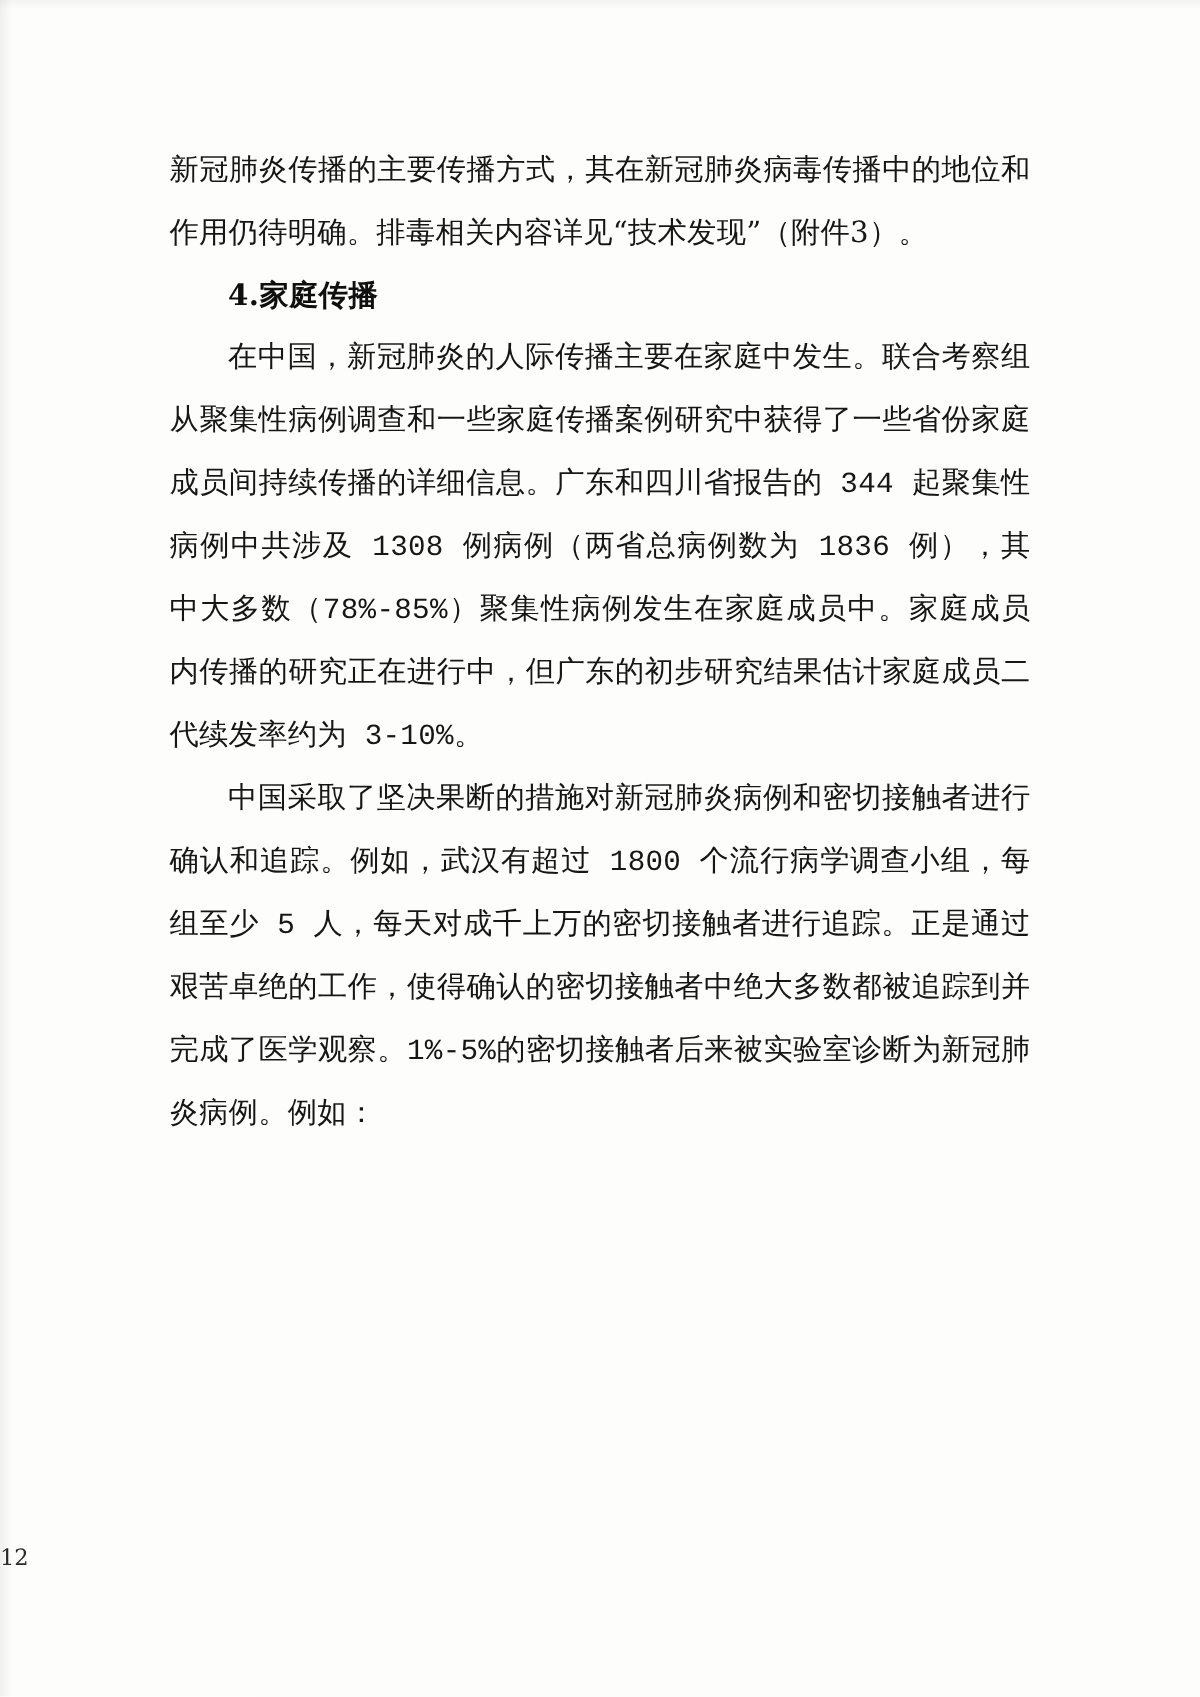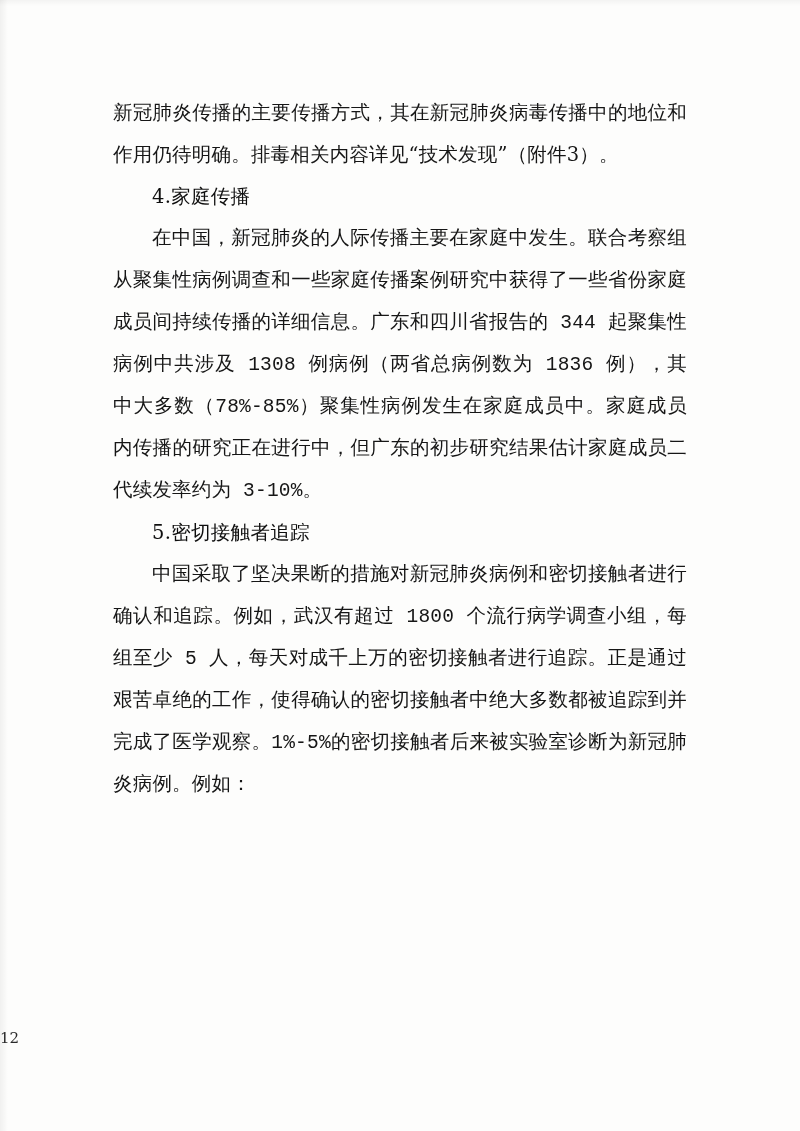--- a/index.html
+++ b/index.html
@@ -38,21 +38,21 @@
     color: #161616;
   }
   p.para.indent {
     text-indent: 39px;
     font-family: Liberation Mono, monospace;
   }
   p.heading {
     margin: 0;
     font-size: 19.5px;
     line-height: 42px;
-    font-weight: normal;
+    font-weight: bold;
     text-indent: 39px;
     color: #0f0f0f;
     letter-spacing: 0.3px;
   }
   .page-number {
     position: absolute;
     left: 0;
     top: 1029px;
     width: 800px;
     text-align: left;
@@ -78,18 +78,17 @@
 <body>
 
 <div class="page">
   <div class="scan-edge-top"></div>
   <div class="scan-edge-left"></div>
 
   <div class="page-body">
     <p class="para">新冠肺炎传播的主要传播方式，其在新冠肺炎病毒传播中的地位和作用仍待明确。排毒相关内容详见“技术发现”（附件3）。</p>
     <p class="heading">4.家庭传播</p>
     <p class="para indent">在中国，新冠肺炎的人际传播主要在家庭中发生。联合考察组从聚集性病例调查和一些家庭传播案例研究中获得了一些省份家庭成员间持续传播的详细信息。广东和四川省报告的 344 起聚集性病例中共涉及 1308 例病例（两省总病例数为 1836 例），其中大多数（78%-85%）聚集性病例发生在家庭成员中。家庭成员内传播的研究正在进行中，但广东的初步研究结果估计家庭成员二代续发率约为 3-10%。</p>
-    <p class="heading">5.密切接触者追踪</p>
     <p class="para indent">中国采取了坚决果断的措施对新冠肺炎病例和密切接触者进行确认和追踪。例如，武汉有超过 1800 个流行病学调查小组，每组至少 5 人，每天对成千上万的密切接触者进行追踪。正是通过艰苦卓绝的工作，使得确认的密切接触者中绝大多数都被追踪到并完成了医学观察。1%-5%的密切接触者后来被实验室诊断为新冠肺炎病例。例如：</p>
   </div>
 
   <div class="page-number">12</div>
 </div>
 
 </body></html>

